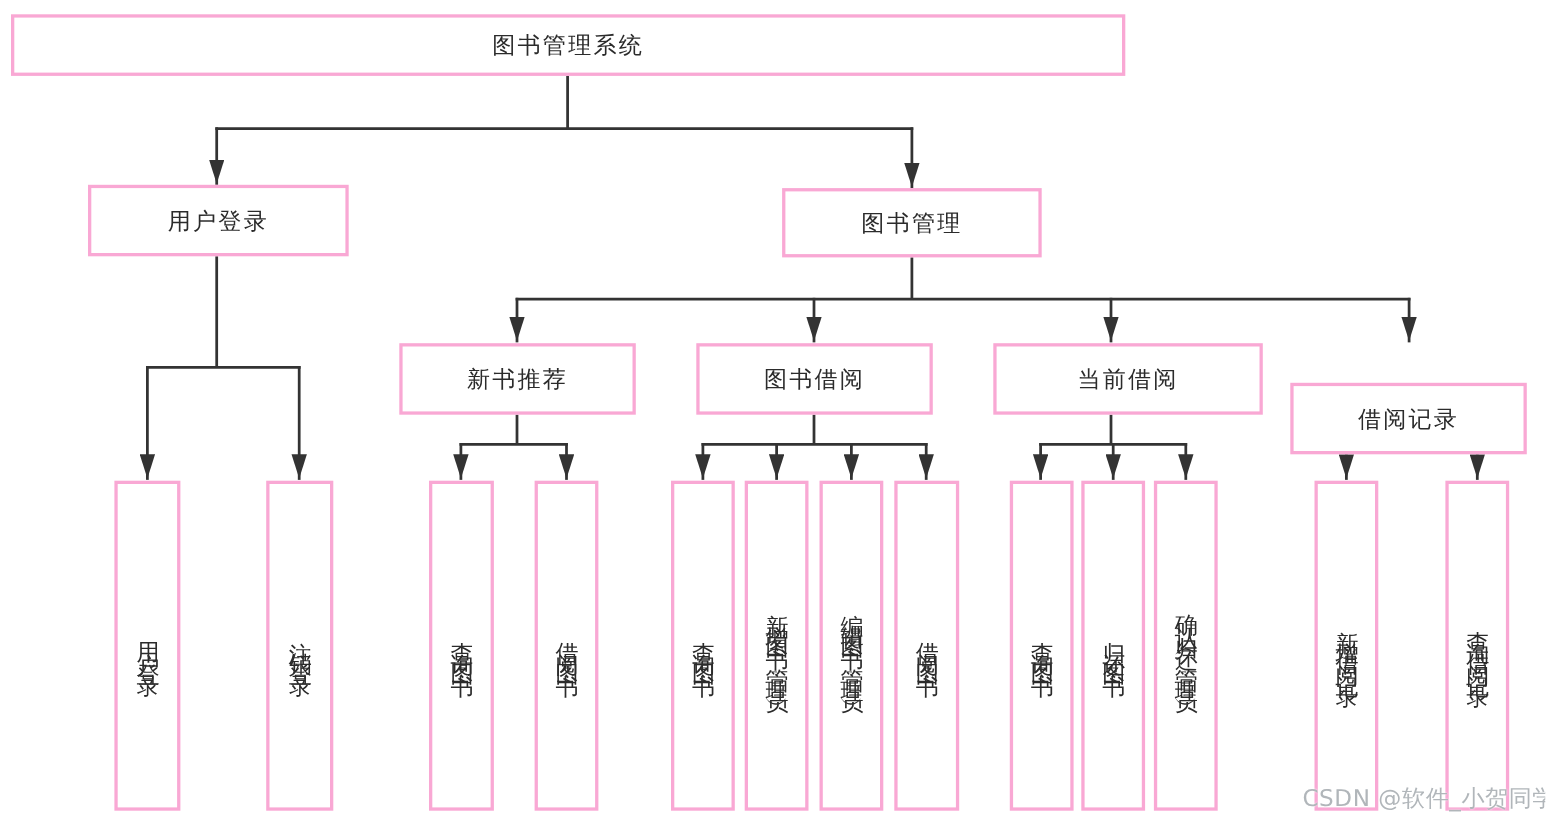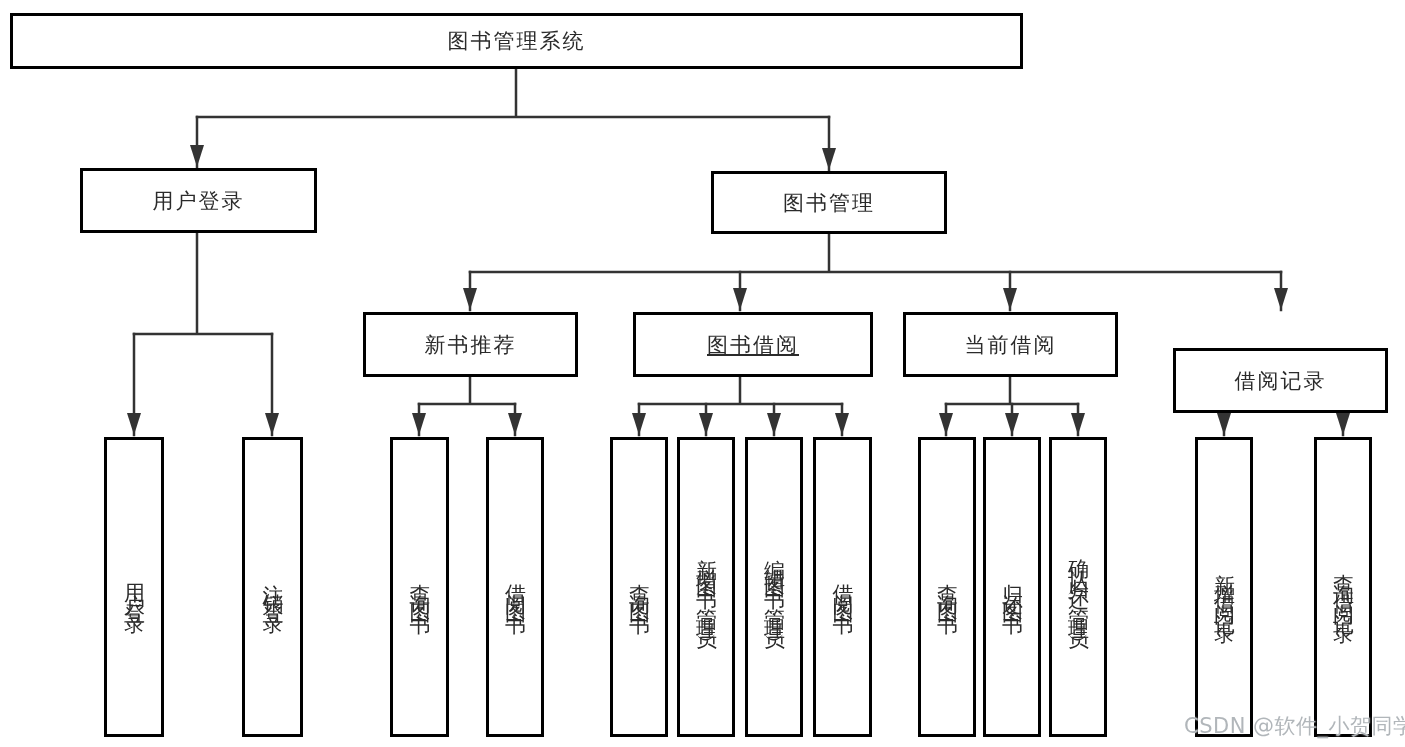--- a/index.html
+++ b/index.html
@@ -13,21 +13,21 @@
     color: #2b2b2b;
   }
   svg.connectors {
     position: absolute;
     left: 0; top: 0;
     width: 1405px; height: 747px;
   }
   .box {
     position: absolute;
     box-sizing: border-box;
-    border: 3px solid #000000;
+    border: 3px solid #f9a8d4;
     background: #ffffff;
     display: flex;
     align-items: center;
     justify-content: center;
   }
   .hbox {
     font-size: 21px;
     letter-spacing: 2px;
     white-space: nowrap;
   }
@@ -111,24 +111,24 @@
   <div class="box hbox" style="left:80px; top:168px; width:237px; height:65px;">
     <span>用户登录</span>
   </div>
   <div class="box hbox" style="left:363px; top:312px; width:215px; height:65px;">
     <span>新书推荐</span>
   </div>
 
   <div class="box hbox" style="left:711px; top:171px; width:236px; height:63px;">
     <span>图书管理</span>
   </div>
-  <div class="box hbox" style="left:633px; top:312px; width:240px; height:65px;text-decoration:underline;">
+  <div class="box hbox" style="left:633px; top:312px; width:215px; height:65px;">
     <span>图书借阅</span>
   </div>
-  <div class="box hbox" style="left:903px; top:312px; width:215px; height:65px;">
+  <div class="box hbox" style="left:903px; top:312px; width:245px; height:65px;">
     <span>当前借阅</span>
   </div>
   <div class="box hbox" style="left:1173px; top:312px; width:215px; height:65px;margin-top:36px;">
     <span>借阅记录</span>
   </div>
 
   <div class="box vbox" style="left:104px; width:60px;">
     <span class="vtext">用户登录</span>
   </div>
   <div class="box vbox" style="left:242px; width:61px;">

